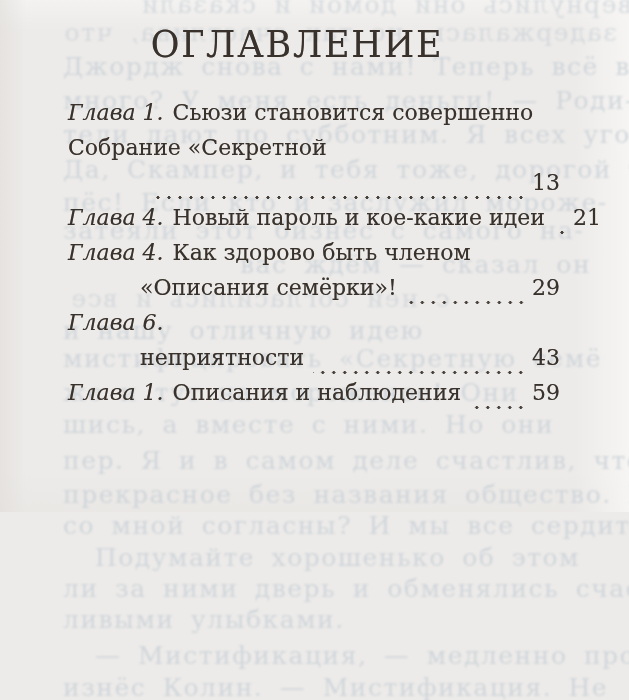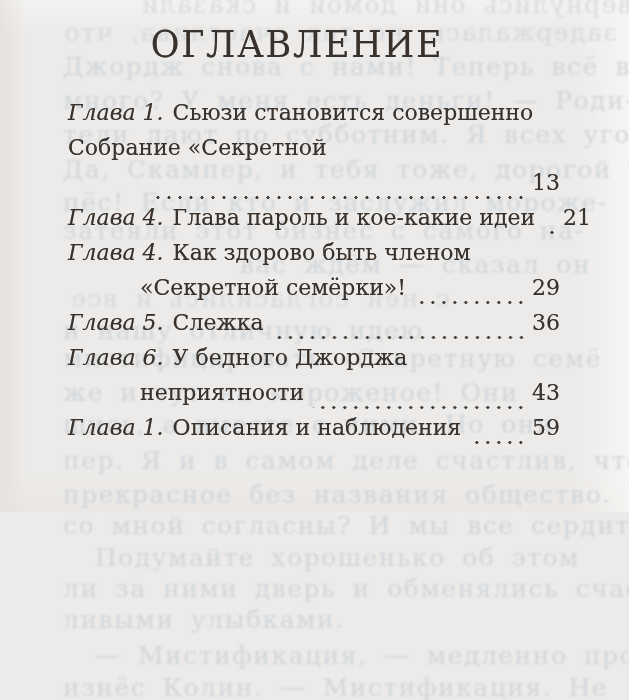--- a/index.html
+++ b/index.html
@@ -118,51 +118,42 @@
         </div>
         <div class="line cont">
           <span class="leader"></span>
           <span class="pg">13</span>
         </div>
       </div>
 
       <div>
         <div class="line">
           <span class="ch">Глава 4.</span>
-          <span>Глава пароль и кое-какие идеи</span>
+          <span>Новый пароль и кое-какие идеи</span>
           <span class="leader"></span>
           <span class="pg">21</span>
         </div>
       </div>
 
       <div>
         <div class="line">
           <span class="ch">Глава 4.</span>
           <span>Как здорово быть членом</span>
         </div>
         <div class="line cont">
-          <span>«Секретной семёрки»!</span>
+          <span>«Описания семёрки»!</span>
           <span class="leader"></span>
           <span class="pg">29</span>
         </div>
       </div>
 
-      <div>
-        <div class="line">
-          <span class="ch">Глава 5.</span>
-          <span>Слежка</span>
-          <span class="leader"></span>
-          <span class="pg">36</span>
-        </div>
-      </div>
 
       <div>
         <div class="line">
           <span class="ch">Глава 6.</span>
-          <span>У бедного Джорджа</span>
         </div>
         <div class="line cont">
           <span>неприятности</span>
           <span class="leader"></span>
           <span class="pg">43</span>
         </div>
       </div>
 
 
       <div>

